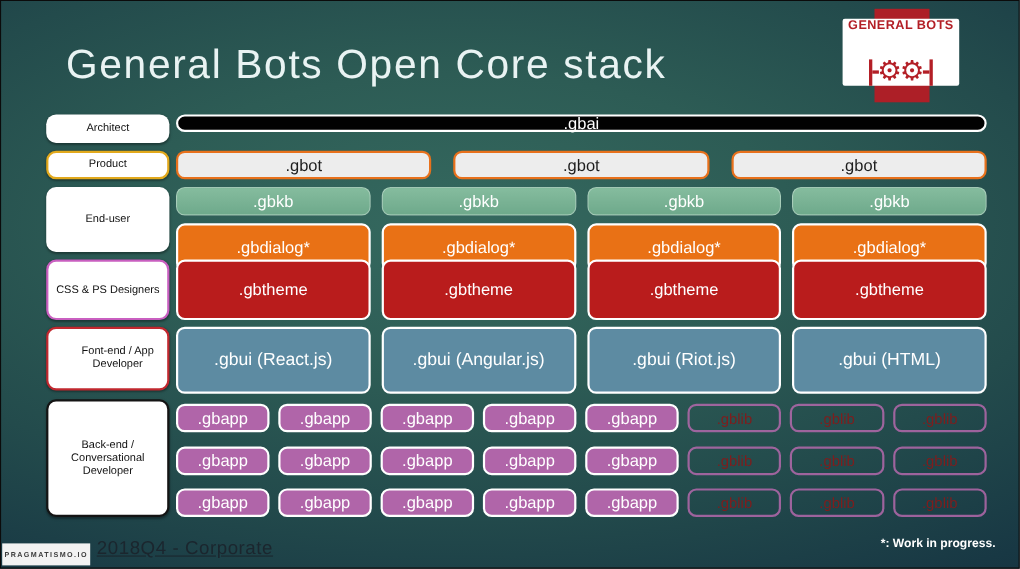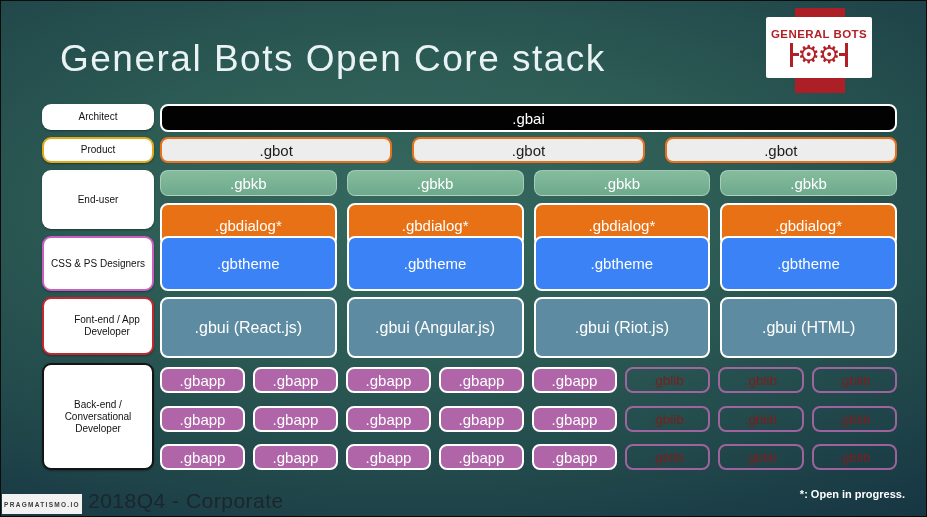--- a/index.html
+++ b/index.html
@@ -10,21 +10,21 @@
     box-shadow:inset 0 0 0 1px #0b0b0b;
   }
   .abs{position:absolute;box-sizing:border-box;}
   .slide-title{
     left:60px;top:38px;font-size:37px;color:#e9f3f3;letter-spacing:1.5px;font-weight:400;
   }
   
   .ribbon{left:795px;top:8px;width:50px;height:85px;background:#ad1f27;}
   .logo-card{
     left:766px;top:17px;width:106px;height:61px;background:#ffffff;border-radius:2px;
-    display:flex;flex-direction:column;align-items:center;justify-content:center;gap:2px;
+    display:flex;flex-direction:column;align-items:center;justify-content:space-between;gap:2px;
   }
   .logo-brand{font-size:11.5px;font-weight:bold;color:#b31f26;letter-spacing:0.4px;}
   .gears{display:flex;align-items:center;color:#b31f26;line-height:1;}
   .gears .vbar{width:3px;height:24px;background:#b31f26;}
   .gears .hbar{width:6px;height:3px;background:#b31f26;}
   .gears .gear{font-size:25px;margin:0 -1px;}
   
   .role{
     left:42px;width:112px;background:#ffffff;border-radius:9px;color:#111;
     display:flex;align-items:center;justify-content:center;text-align:center;
@@ -38,32 +38,32 @@
   
   .row{left:160px;width:737px;display:flex;gap:10px;}
   .cell{
     flex:1;border-radius:8px;display:flex;align-items:center;justify-content:center;
     color:#fff;font-size:15px;box-sizing:border-box;
   }
   .gbai{background:#020202;border:2px solid #fff;color:#fff;}
   .gbot{background:#ededed;border:2px solid #e8711c;color:#1d1d1d;}
   .gbkb{background:linear-gradient(#85bc9e,#6ea98b);border:1px solid rgba(255,255,255,0.35);}
   .gbdialog{background:#e97115;border:2px solid #fff;}
-  .gbtheme{background:#3b82f6;border:2px solid #fff;}
+  .gbtheme{background:#b91c1c;border:2px solid #fff;}
   .gbui{background:#5d8ba2;border:2px solid #fff;font-size:16px;}
   .gbapp{background:#b065a9;border:2px solid #fff;flex:0 0 85px;}
   .gblib{background:transparent;border:2px solid rgba(180,104,172,0.85);color:#7f1d1d;font-size:13.5px;}
   .approw{gap:8px;}
   
   .brand-chip{
     left:2px;top:494px;width:80px;height:20px;background:#f2f2f2;
     display:flex;align-items:center;justify-content:center;
     font-size:6.5px;font-weight:bold;letter-spacing:1.3px;color:#3c3c3c;
   }
-  .caption{left:88px;top:489px;font-size:21px;color:#1b262e;letter-spacing:0.5px;}
+  .caption{left:88px;top:489px;font-size:17px;color:#1b262e;letter-spacing:0.5px;text-decoration:underline;}
   .note{right:22px;top:488px;font-size:11px;font-weight:bold;color:#ffffff;}
 </style>
 </head>
 <body>
 
 <div class="abs slide-title">General Bots Open Core stack</div>
 
 <div class="abs ribbon"></div>
 <div class="abs logo-card">
   <div class="logo-brand">GENERAL BOTS</div>
@@ -77,21 +77,21 @@
   </div>
 </div>
 
 <div class="abs role architect" style="top:104px;height:26px;">Architect</div>
 <div class="abs role product" style="top:137px;height:26px;">Product</div>
 <div class="abs role enduser" style="top:170px;height:59px;">End-user</div>
 <div class="abs role designers" style="top:236px;height:55px;">CSS &amp; PS Designers</div>
 <div class="abs role frontend" style="top:297px;height:58px;padding-left:24px;">Font-end / App Developer</div>
 <div class="abs role backend" style="top:363px;height:107px;">Back-end / Conversational Developer</div>
 
-<div class="abs row" style="top:104px;height:28px;">
+<div class="abs row" style="top:104px;height:16px;">
   <div class="cell gbai">.gbai</div>
 </div>
 
 <div class="abs row" style="top:137px;height:26px;gap:20px;">
   <div class="cell gbot">.gbot</div>
   <div class="cell gbot">.gbot</div>
   <div class="cell gbot">.gbot</div>
 </div>
 
 <div class="abs row" style="top:170px;height:26px;">
@@ -150,13 +150,13 @@
   <div class="cell gbapp">.gbapp</div>
   <div class="cell gbapp">.gbapp</div>
   <div class="cell gbapp">.gbapp</div>
   <div class="cell gblib">.gblib</div>
   <div class="cell gblib">.gblib</div>
   <div class="cell gblib">.gblib</div>
 </div>
 
 <div class="abs brand-chip">PRAGMATISMO.IO</div>
 <div class="abs caption">2018Q4 - Corporate</div>
-<div class="abs note">*: Open in progress.</div>
+<div class="abs note">*: Work in progress.</div>
 
 </body></html>

